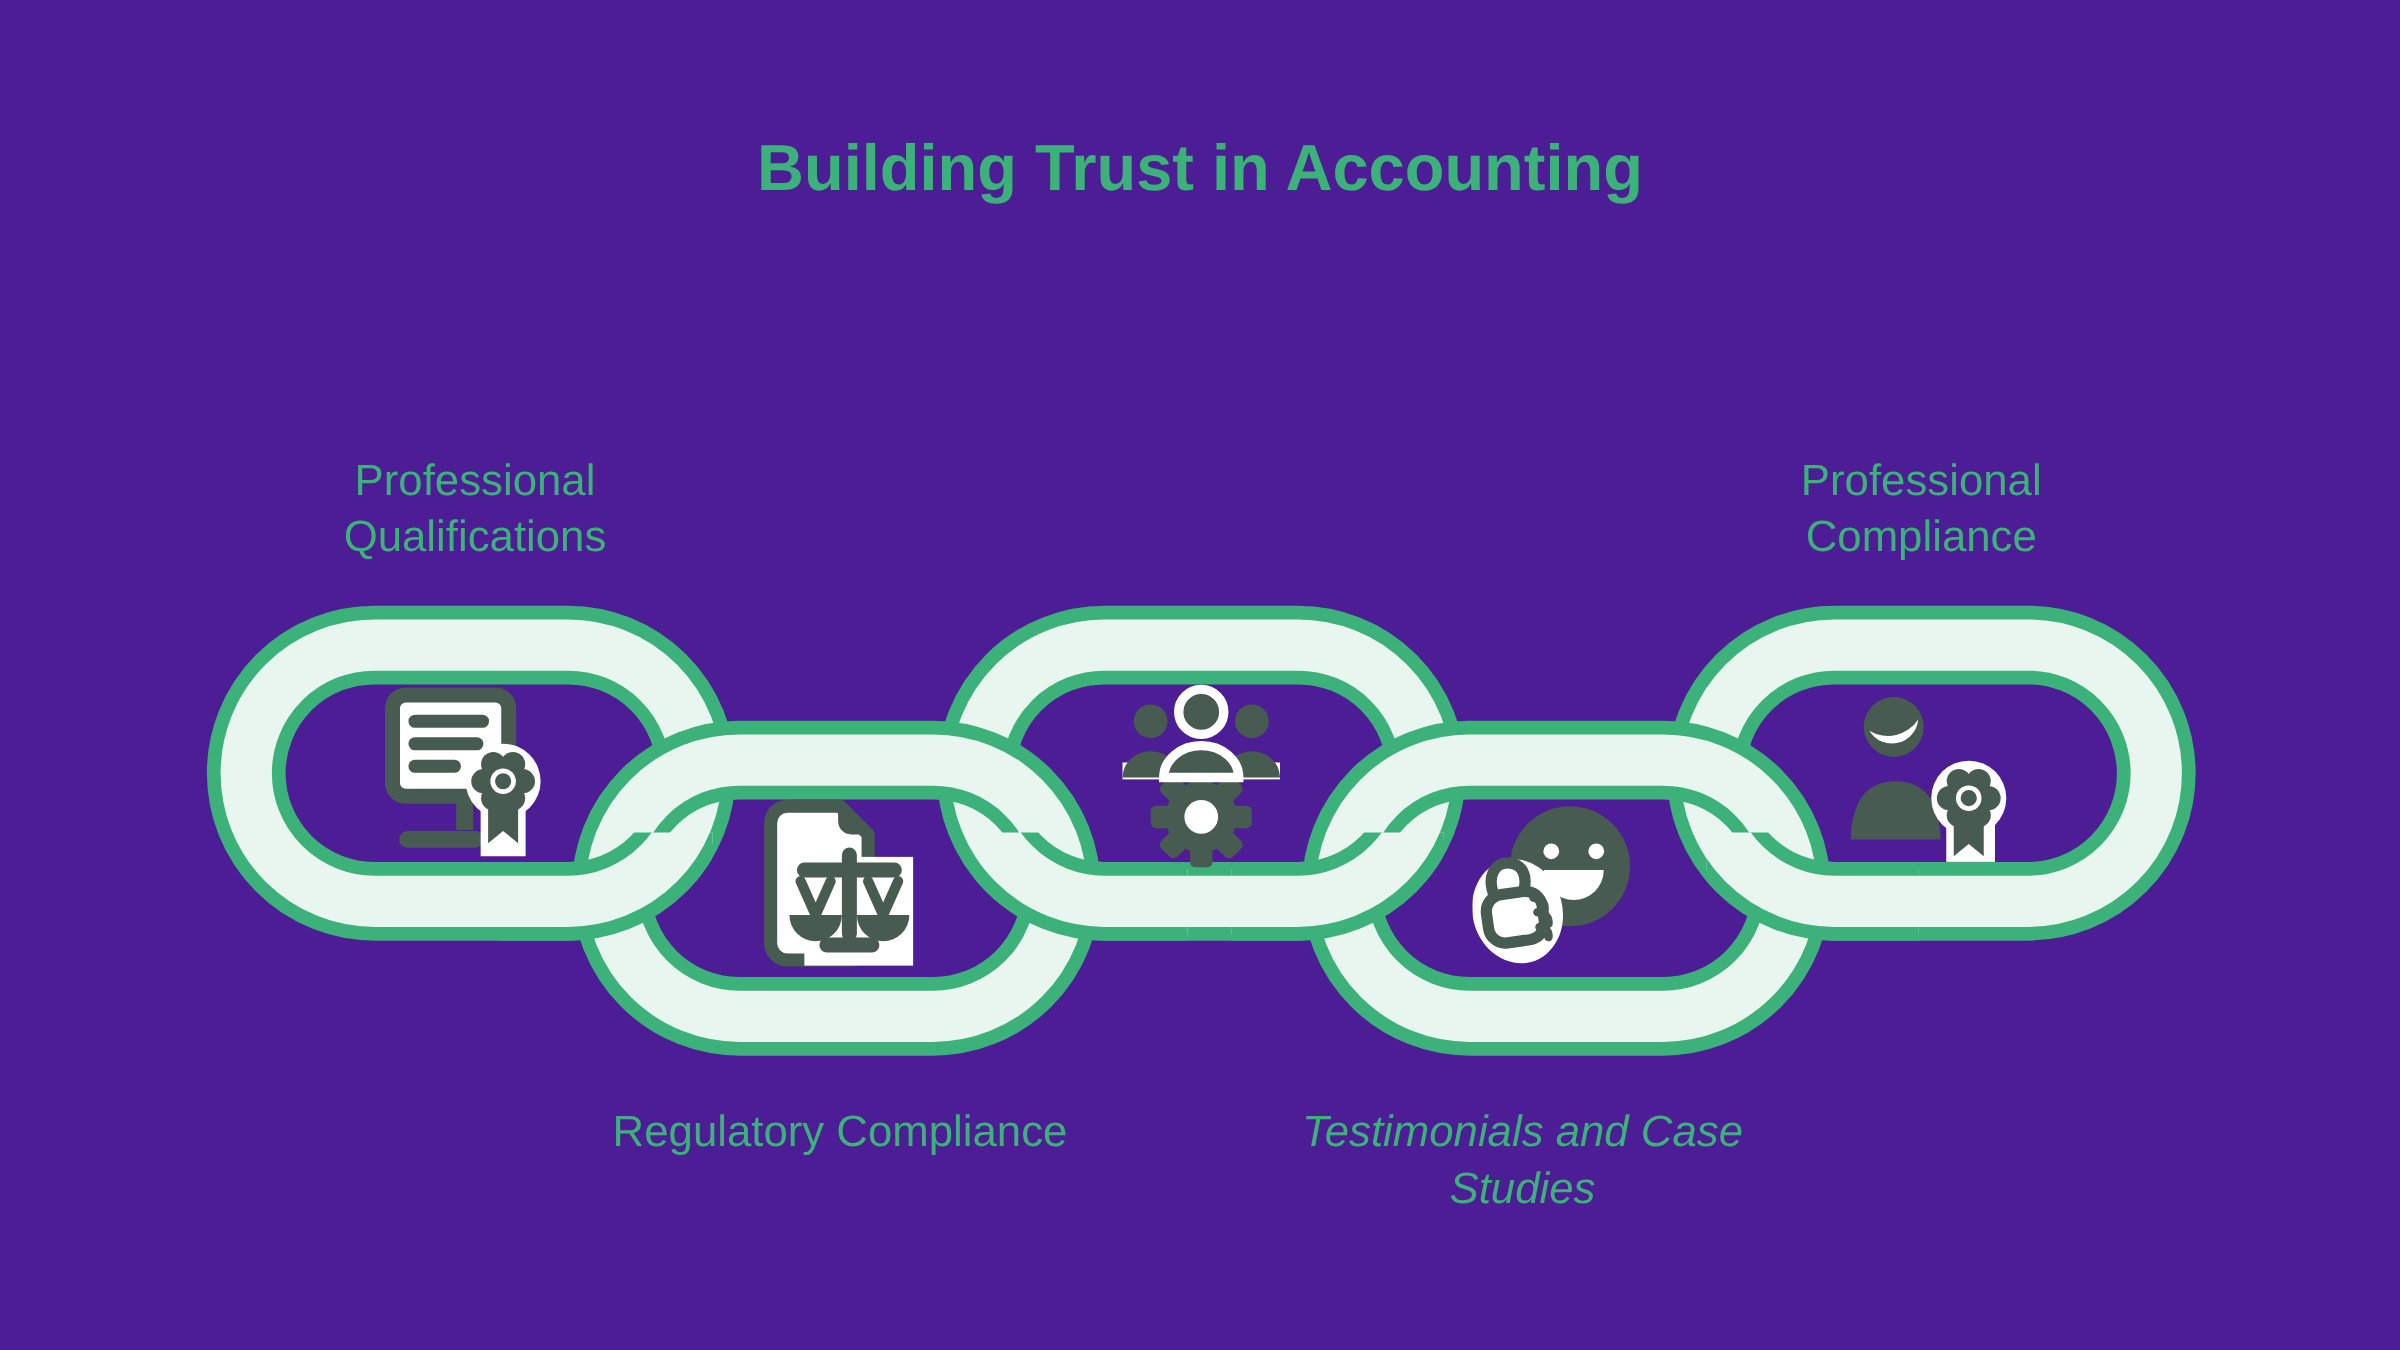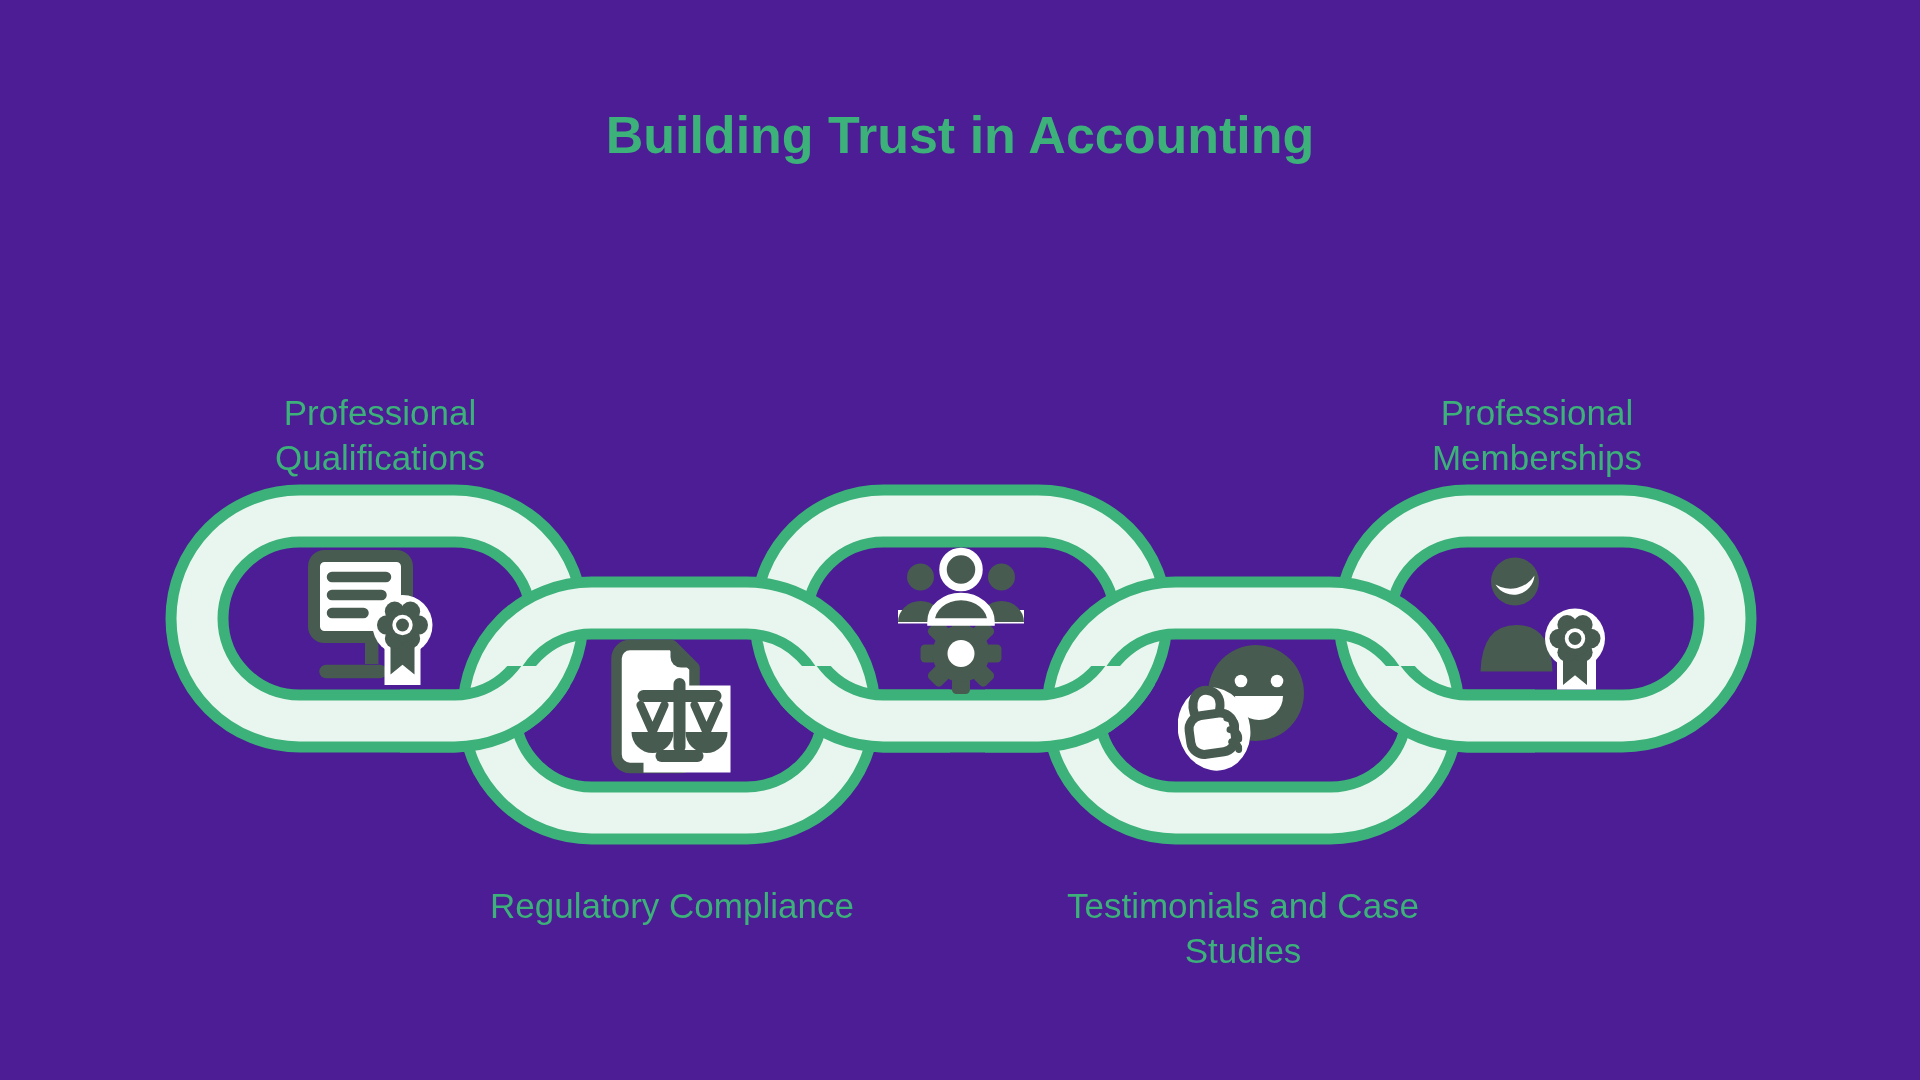--- a/index.html
+++ b/index.html
@@ -3,21 +3,21 @@
 <meta charset="utf-8">
 <style>
   html,body{margin:0;padding:0;background:#ffffff;}
   .canvas{position:relative;width:1920px;height:1080px;background:#4c1d95;overflow:hidden;
           font-family:"Liberation Sans", sans-serif;}
   .title{position:absolute;left:360px;top:104px;width:1200px;text-align:center;
          font-size:52px;line-height:62px;font-weight:700;color:#3CB179;}
   .chain{position:absolute;left:0;top:0;}
   .chain-band{fill:#E9F6EF;stroke:#3CB179;stroke-width:11;fill-rule:evenodd;stroke-linejoin:round;}
   .lbl{position:absolute;text-align:center;color:#3CB179;font-size:35px;line-height:45px;font-weight:400;}
-  .lbl.top2{top:362px;height:90px;display:flex;align-items:flex-end;justify-content:center;margin-top:28px;}
+  .lbl.top2{top:362px;height:90px;display:flex;align-items:flex-end;justify-content:center;}
   .icon{position:absolute;}
   .ic{fill:#475B50;}
   .ic-stroke{fill:none;stroke:#475B50;stroke-linecap:round;stroke-linejoin:round;}
   .ic-stroke-fill{fill:#ffffff;stroke:#475B50;stroke-linecap:round;stroke-linejoin:round;}
   .wh{fill:#ffffff;}
 </style>
 </head>
 <body>
 
 <div class="canvas">
@@ -155,18 +155,18 @@
       <circle cx="70" cy="63" r="11.5"></circle>
     </g>
     <circle class="wh" cx="70" cy="63" r="6.8"></circle>
     <circle class="ic" cx="70" cy="63" r="4.3"></circle>
   </svg>
 
   <div class="lbl top2" style="left:230px;width:300px;">
     <span>Professional Qualifications</span>
   </div>
   <div class="lbl top2" style="left:1387px;width:300px;">
-    <span>Professional Memberships</span>
+    <span>Professional Compliance</span>
   </div>
   <div class="lbl" style="left:462px;top:883px;width:420px;text-align:center;">Regulatory Compliance</div>
-  <div class="lbl" style="left:1043px;top:883px;width:400px;">Testimonials and Case Studies</div>
+  <div class="lbl" style="left:1018px;top:883px;width:400px;font-style:italic;">Testimonials and Case Studies</div>
 
 </div>
 
 </body></html>

